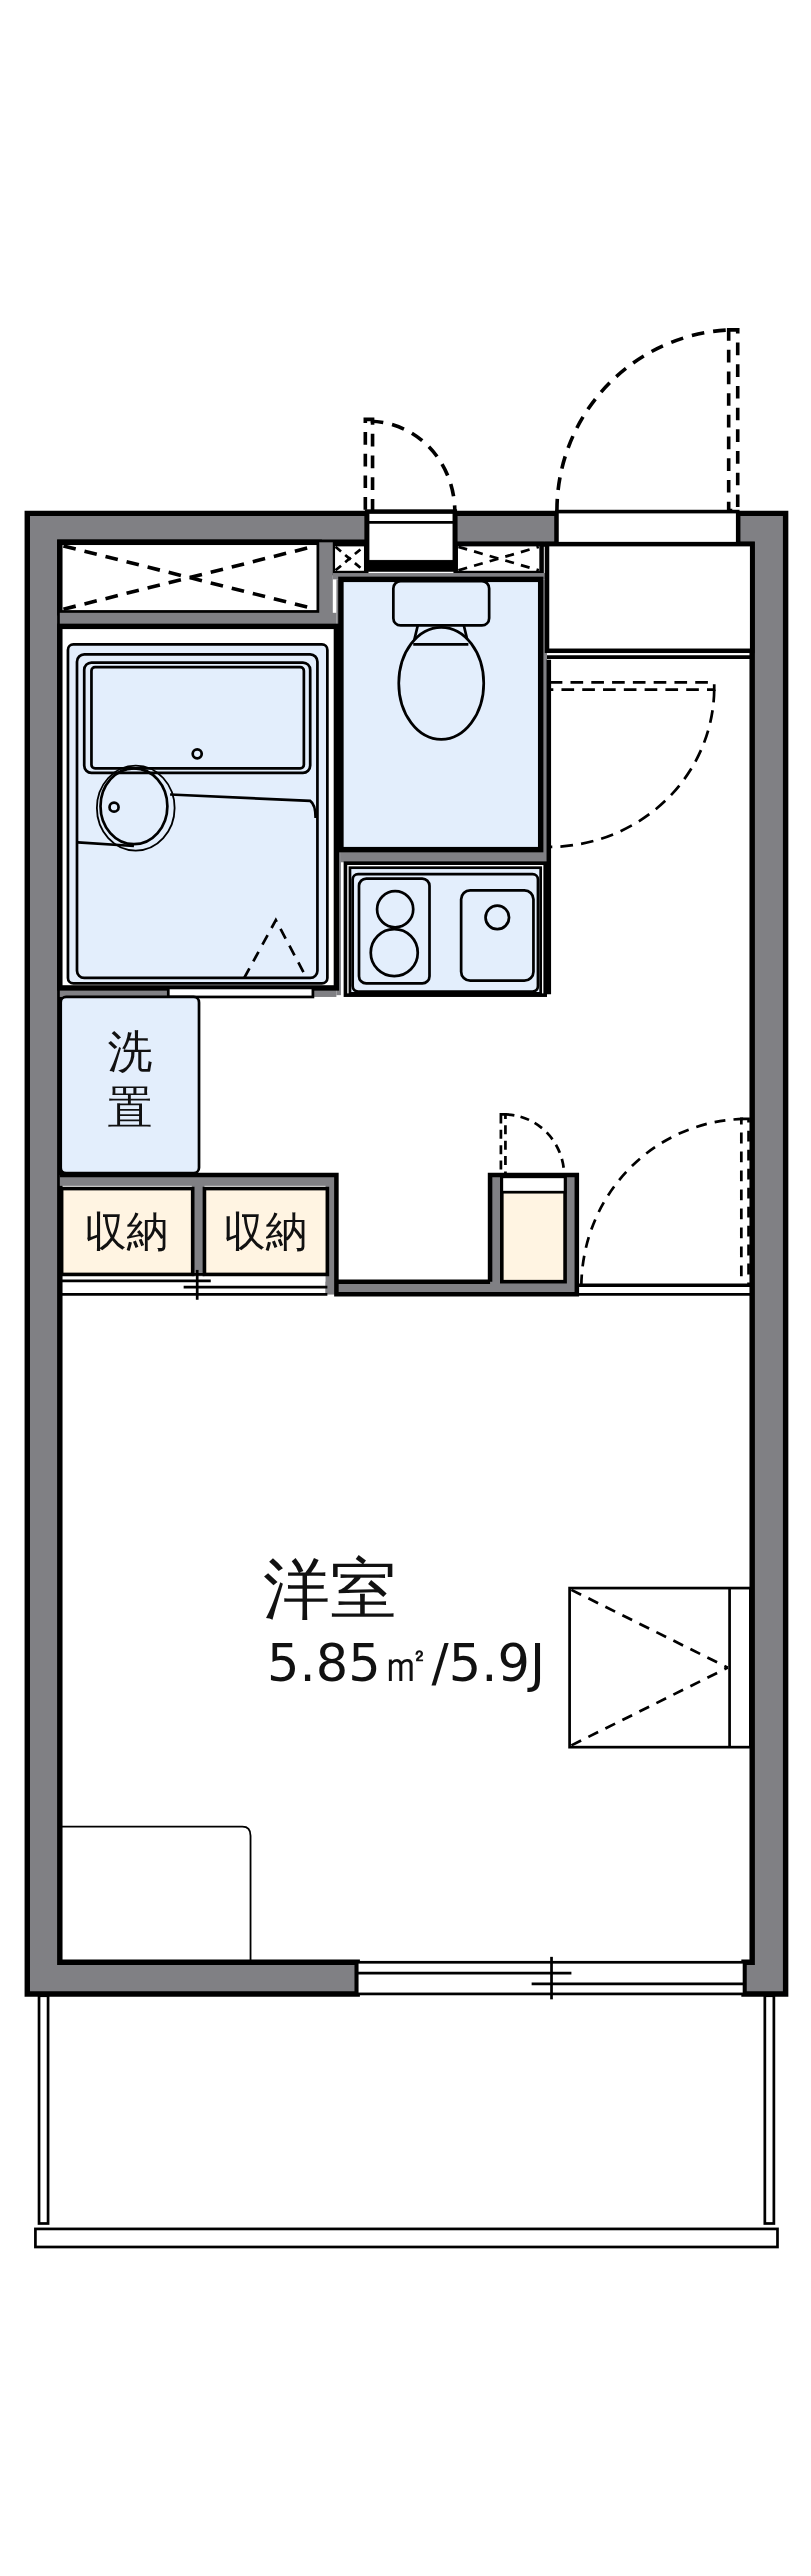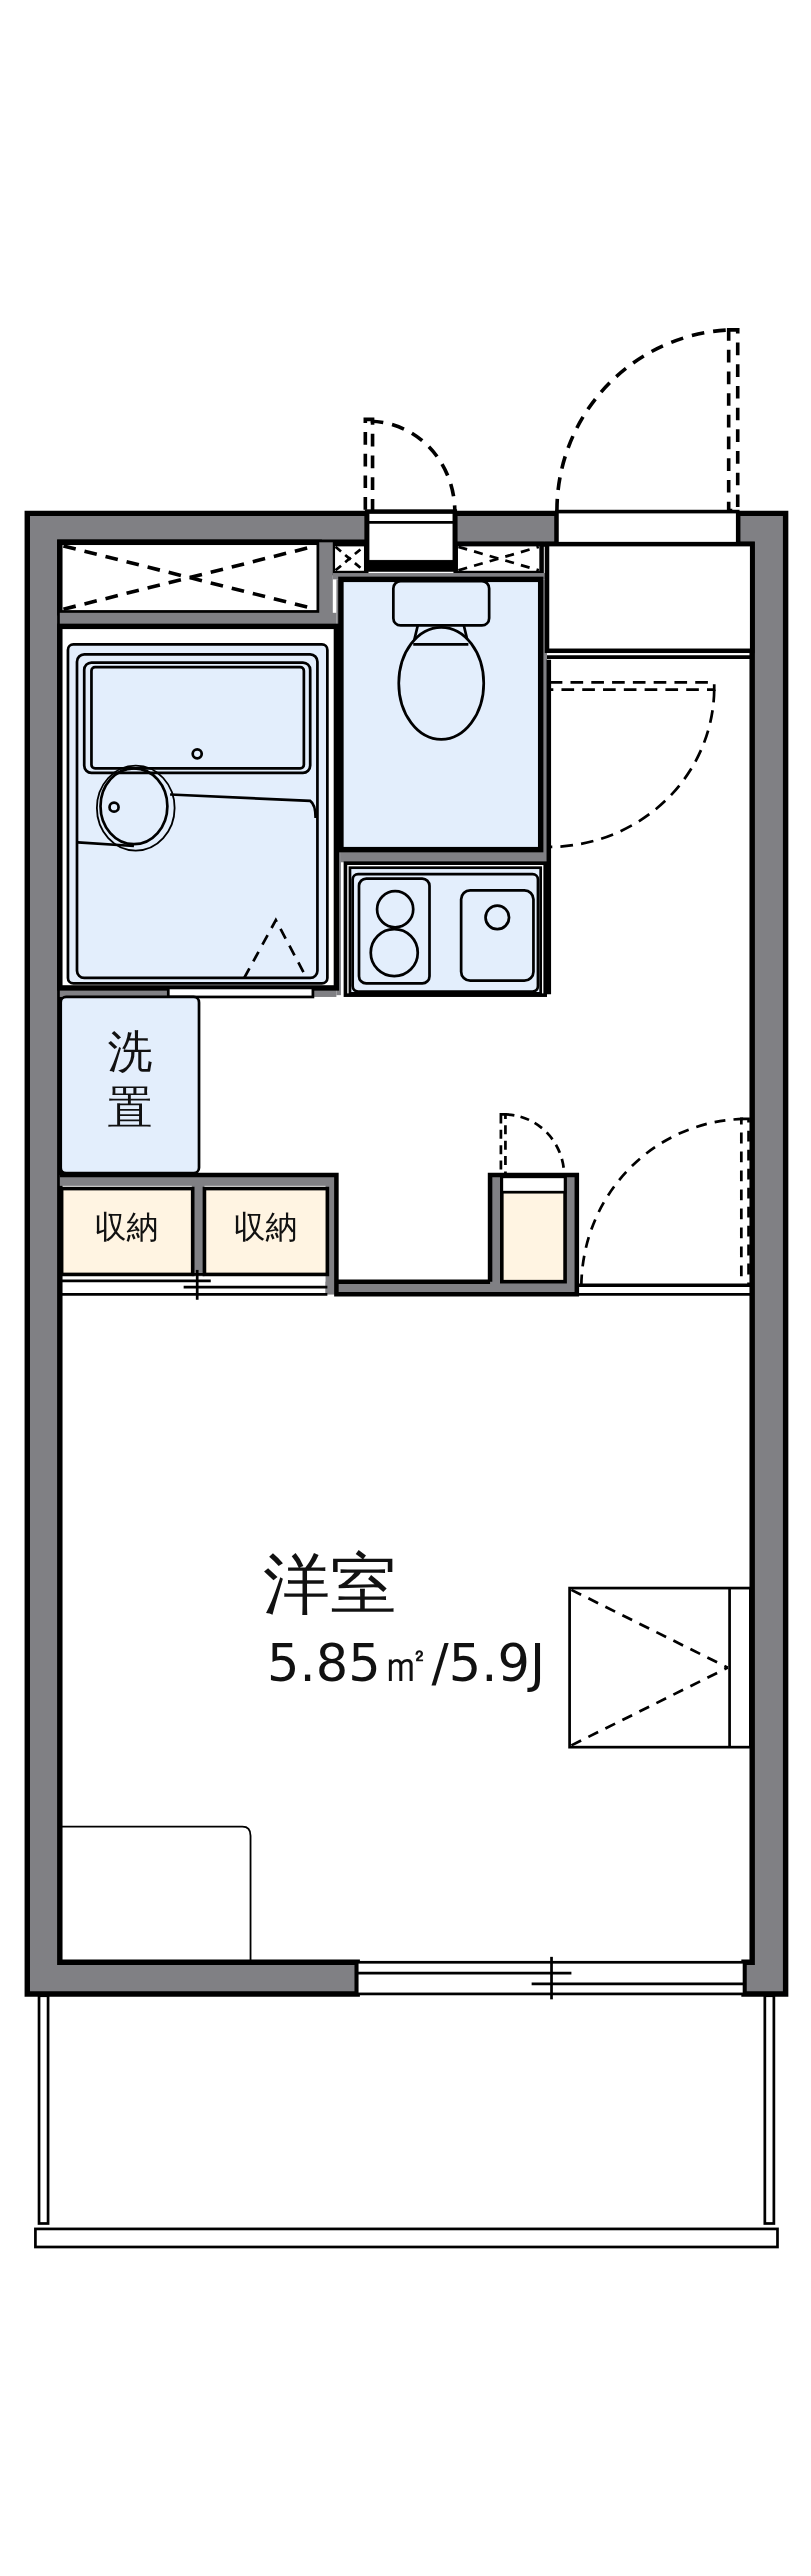--- a/index.html
+++ b/index.html
@@ -1,22 +1,22 @@
 <!DOCTYPE html>
 <html style="font-size:14.5px"><head>
 <meta charset="utf-8">
 <style>
   html, body { margin: 0; padding: 0; background: #ffffff; }
   body { width: 812px; height: 2576px; overflow: hidden; position: relative; }
   svg { position: absolute; left: 0; top: 0; }
   .lbl { position: absolute; font-family: "DejaVu Sans", sans-serif; color: #111; text-align: center; line-height: 1; white-space: nowrap; }
-  .room-name { left: 0; width: 660px; top: 1556px; font-size: 67px; font-family: Liberation Mono, monospace; }
+  .room-name { left: 0; width: 660px; top: 1556px; font-size: 67px; }
   .room-area { left: 0; width: 812px; top: 1638px; font-size: 51px; }
   .wash-label { left: 61px; width: 138px; font-size: 45px; }
-  .storage-label { font-size: 32px; }
+  .storage-label { font-size: 42px; }
 </style>
 </head>
 <body>
 
 <svg width="812" height="2576" viewBox="0 0 898 2850" xmlns="http://www.w3.org/2000/svg">
 
   <g fill="#808084" stroke="#000" stroke-width="6">
 
     <path d="M30 568 H406 V600 H66 V2171 H395 V2206 H30 Z"></path>
 

